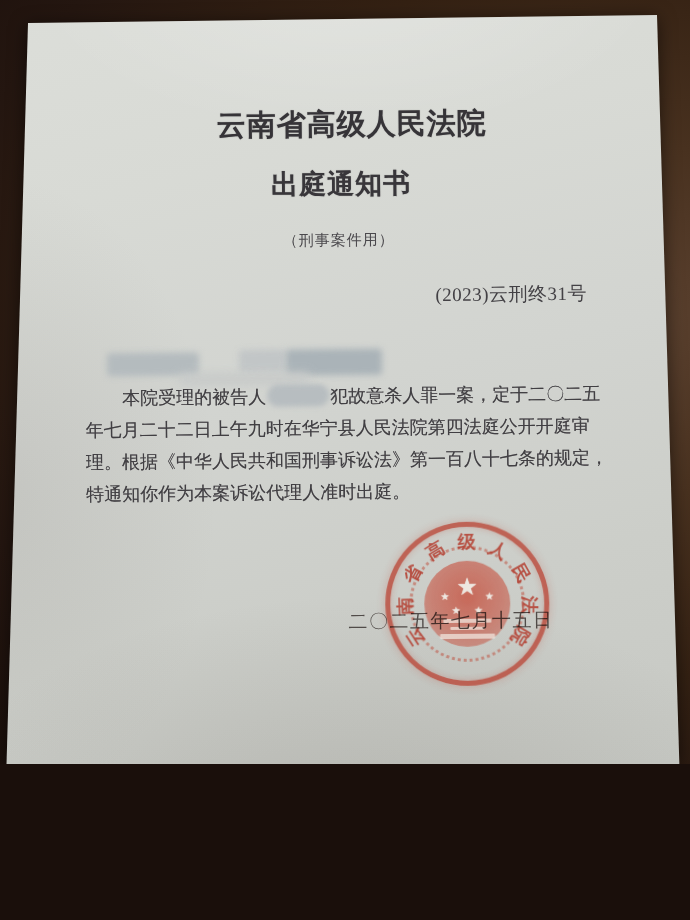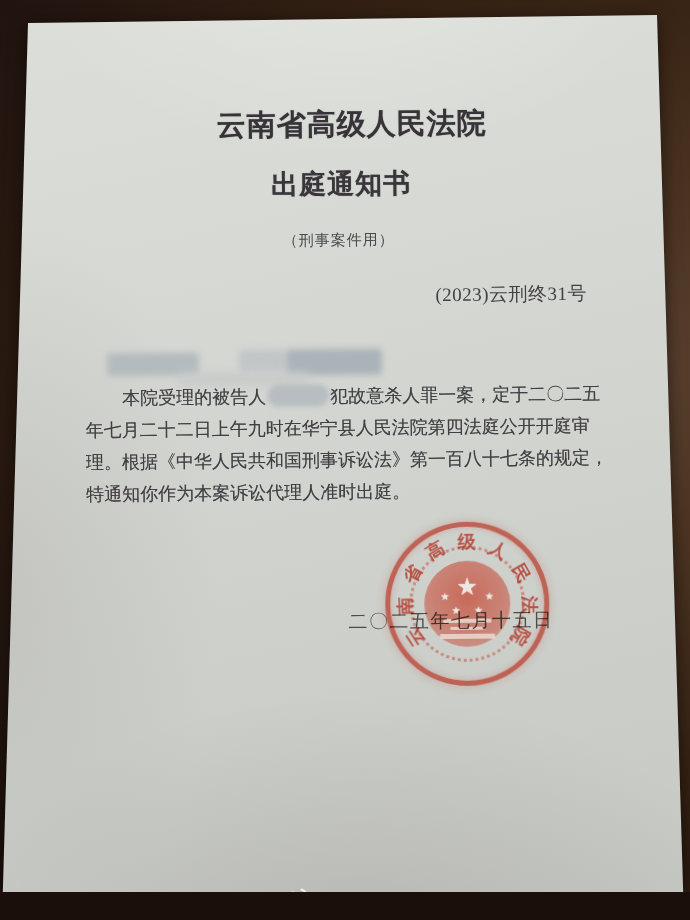--- a/index.html
+++ b/index.html
@@ -1,20 +1,20 @@
 <!DOCTYPE html>
 <html><head>
 <meta charset="utf-8">
 <style>
   * { margin:0; padding:0; box-sizing:border-box; }
   html,body { width:690px; height:920px; background:#1a0f0b; overflow:hidden; }
   body { font-family:"Liberation Serif","DejaVu Serif",serif; }
 
   .photo {
-    position:relative; width:690px; height:892px; overflow:hidden;
+    position:relative; width:690px; height:764px; overflow:hidden;
     background:
       radial-gradient(130% 90% at 90% 42%, #5c4230 0%, #48311f 26%, #342113 52%, #241610 76%, #190e0a 100%);
   }
 
   .paper-wrap { position:absolute; inset:0; filter:drop-shadow(0 3px 9px rgba(0,0,0,.55)); }
 
   .paper {
     position:absolute; inset:0;
     clip-path:polygon(28px 23px, 657px 15px, 684px 920px, 2px 920px);
     background:linear-gradient(168deg,#dcded9 0%,#d8dad5 24%,#d2d4d0 50%,#cccec9 74%,#c7c9c4 100%);

